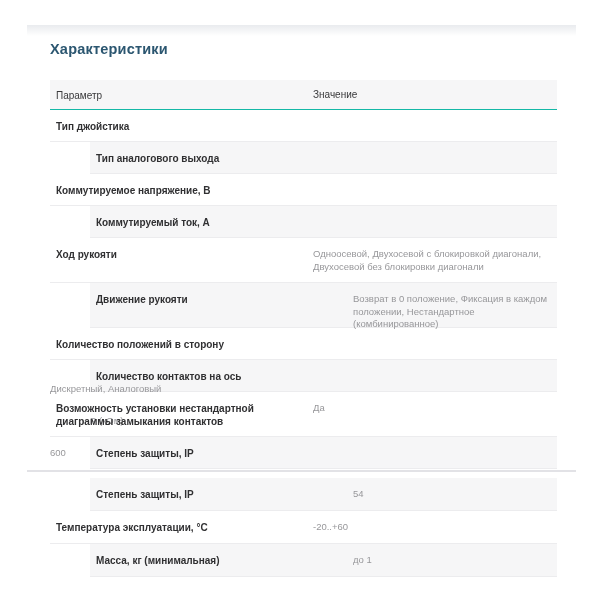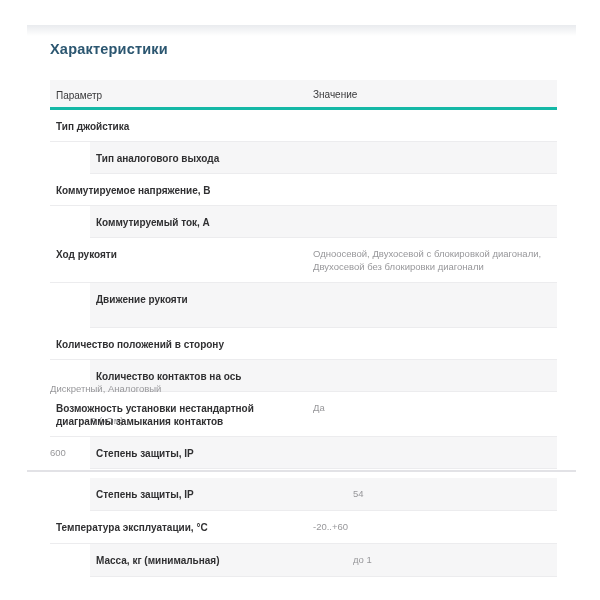--- a/index.html
+++ b/index.html
@@ -41,21 +41,21 @@
   .row {
     display: flex;
     align-items: flex-start;
     border-bottom: 1px solid #ececee;
     background: #ffffff;
   }
   .row.stripe { background: #f6f6f7; margin-left: 40px; }
   .row.header-row {
     height: 30px;
     background: #f6f6f7;
-    border-bottom: 3px solid #14b8a6;
+    border-bottom: 1px solid #14b8a6;
   }
   .row.h-s { height: 32px; flex-direction: column; }
   .row.h-d { height: 45px; }
   .cell { padding-top: 10px; }
   .header-row .cell { padding-top: 9px; }
   .cell.c-label {
     flex: 0 0 263px;
     padding-left: 6px;
     padding-right: 14px;
     font-size: 10px;
@@ -116,20 +116,21 @@
       <div class="row h-s stripe">
         <div class="cell c-label">Коммутируемый ток, А</div>
         <div class="cell c-value">10</div>
       </div>
       <div class="row h-d">
         <div class="cell c-label">Ход рукояти</div>
         <div class="cell c-value">Одноосевой, Двухосевой с блокировкой диагонали, Двухосевой без блокировки диагонали</div>
       </div>
       <div class="row h-d stripe">
         <div class="cell c-label">Движение рукояти</div>
+        <div class="cell c-value">Возврат в 0 положение, Фиксация в каждом положении, Нестандартное (комбинированное)</div>
       </div>
       <div class="row h-s">
         <div class="cell c-label">Количество положений в сторону</div>
         <div class="cell c-value">до 3</div>
       </div>
       <div class="row h-s stripe">
         <div class="cell c-label">Количество контактов на ось</div>
         <div class="cell c-value">до 5</div>
       </div>
       <div class="row h-d">

